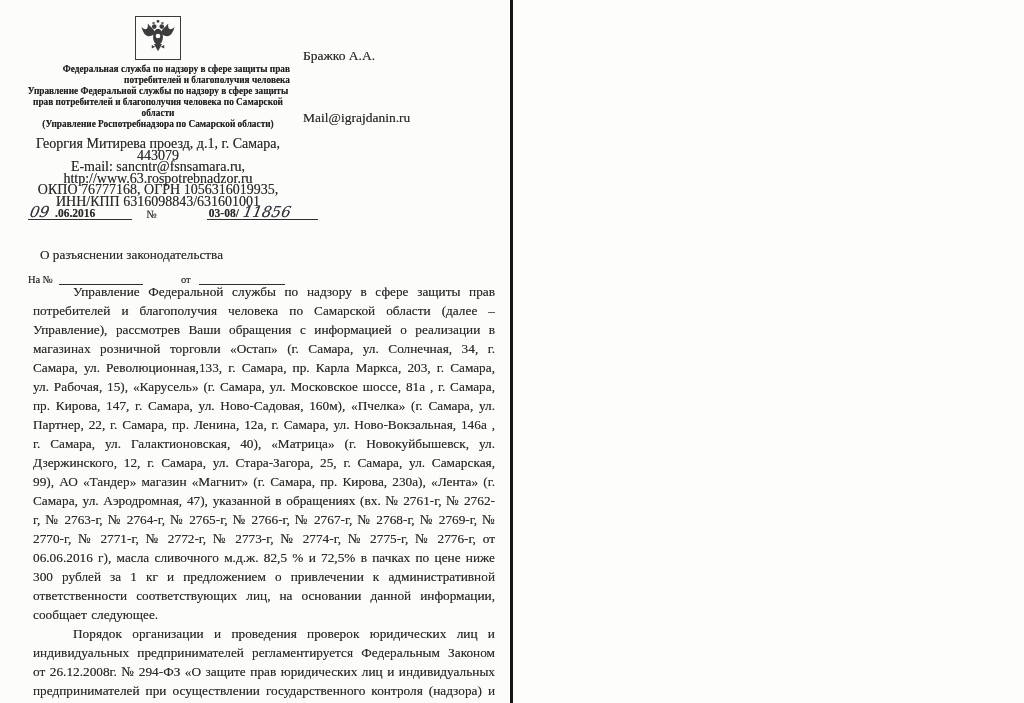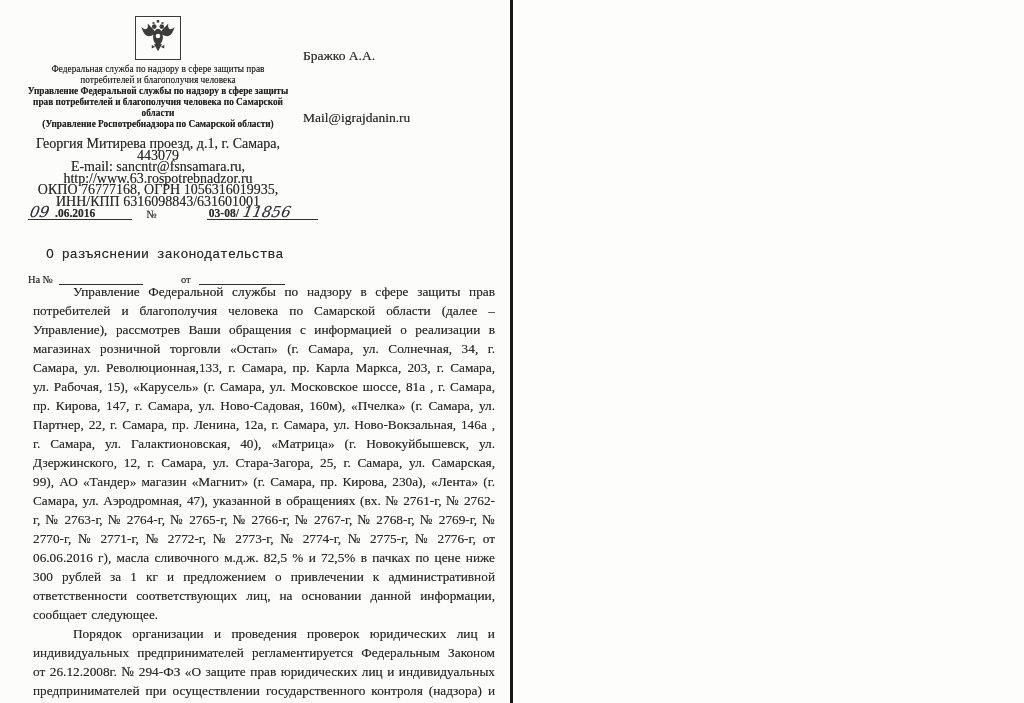--- a/index.html
+++ b/index.html
@@ -13,21 +13,21 @@
   #page1{left:0;width:510px;}
   #page2{left:513px;width:511px;background:#fdfdfb;}
   .divider{position:absolute;top:0;left:510px;width:3px;height:703px;background:#161616;}
   .scan-text{text-shadow:0 0 0.5px rgba(40,40,40,0.55);}
 
   
   .letterhead{position:absolute;left:26px;top:16px;width:264px;text-align:center;}
   .emblem-box{width:44px;height:42px;border:1.3px solid #3a3a3a;margin:0 auto 4px auto;
     display:flex;align-items:center;justify-content:center;background:#fcfcfa;}
   .lh-line{font-size:9.3px;line-height:11px;font-weight:bold;color:#222;}
-  .lh-reg{font-weight:normal;}
+  .lh-reg{font-weight:bold;text-align:right;}
   .lh-small{font-size:14px;line-height:11.5px;font-weight:normal;margin-top:0;}
   .lh-gap{height:8px;}
 
   
   .ref-block{position:absolute;left:28px;top:206px;width:290px;font-size:11px;}
   .ref-row1{display:flex;align-items:flex-end;}
   .ref-underline{border-bottom:1.2px solid #2e2e2e;display:inline-flex;align-items:flex-end;}
   .seg1{width:120px;justify-content:flex-start;padding-left:2px;}
   .seg2{width:128px;padding-left:2px;margin-left:40px;}
   .hand{font-family:"DejaVu Serif", serif;font-style:italic;font-size:15px;
@@ -35,21 +35,21 @@
   .printed-bold{font-weight:bold;font-size:11.5px;}
   .num-sign{margin:0 10px 0 14px;font-size:11px;}
   .ref-row2{display:flex;align-items:flex-end;margin-top:10px;font-size:10.5px;}
   .blank-line{border-bottom:1.2px solid #2e2e2e;height:12px;display:inline-block;}
 
   
   .recipient-name{position:absolute;left:303px;top:48px;font-size:13.5px;}
   .recipient-email{position:absolute;left:303px;top:110px;font-size:13.5px;}
 
   
-  .subject{position:absolute;left:46px;top:247px;font-size:13.2px;font-family:Liberation Mono, monospace;}
+  .subject{position:absolute;left:40px;top:247px;font-size:13.2px;}
   .body1{position:absolute;left:33px;top:282px;width:462px;}
   .doc-p{margin:0;font-size:13.3px;line-height:19px;text-align:justify;text-indent:40px;
     word-spacing:1px;}
 </style>
 </head>
 <body>
 
 <div class="page" id="page1">
 
   <div class="letterhead scan-text">

